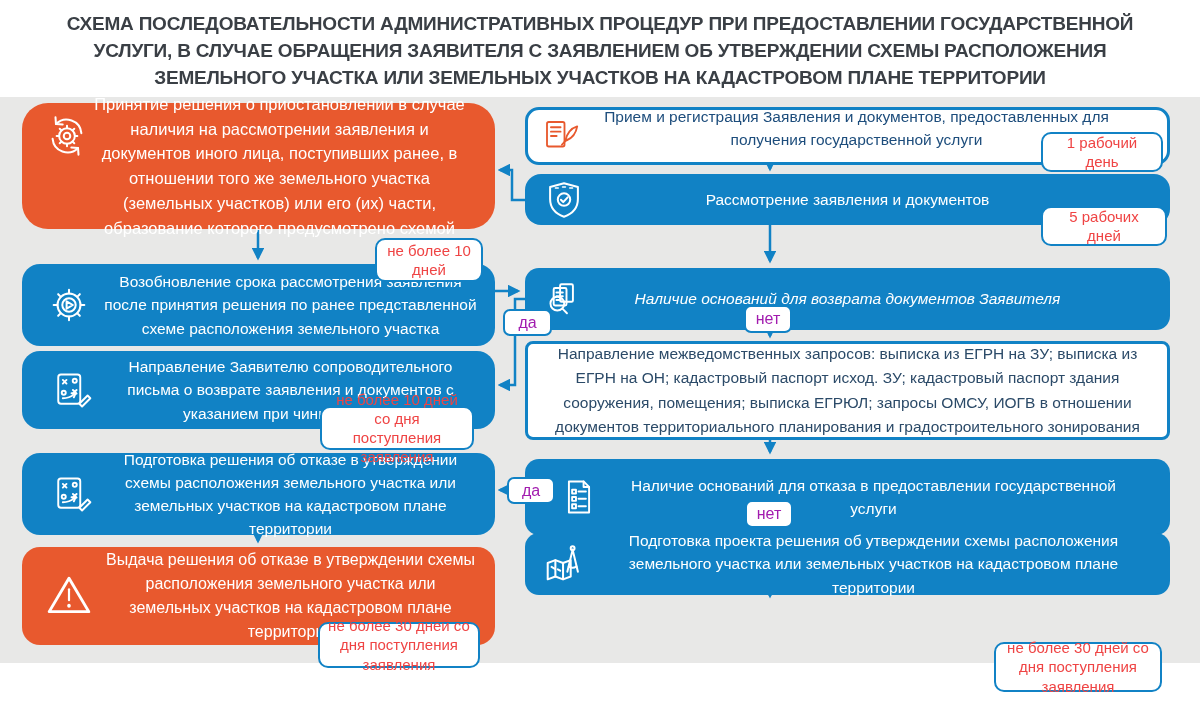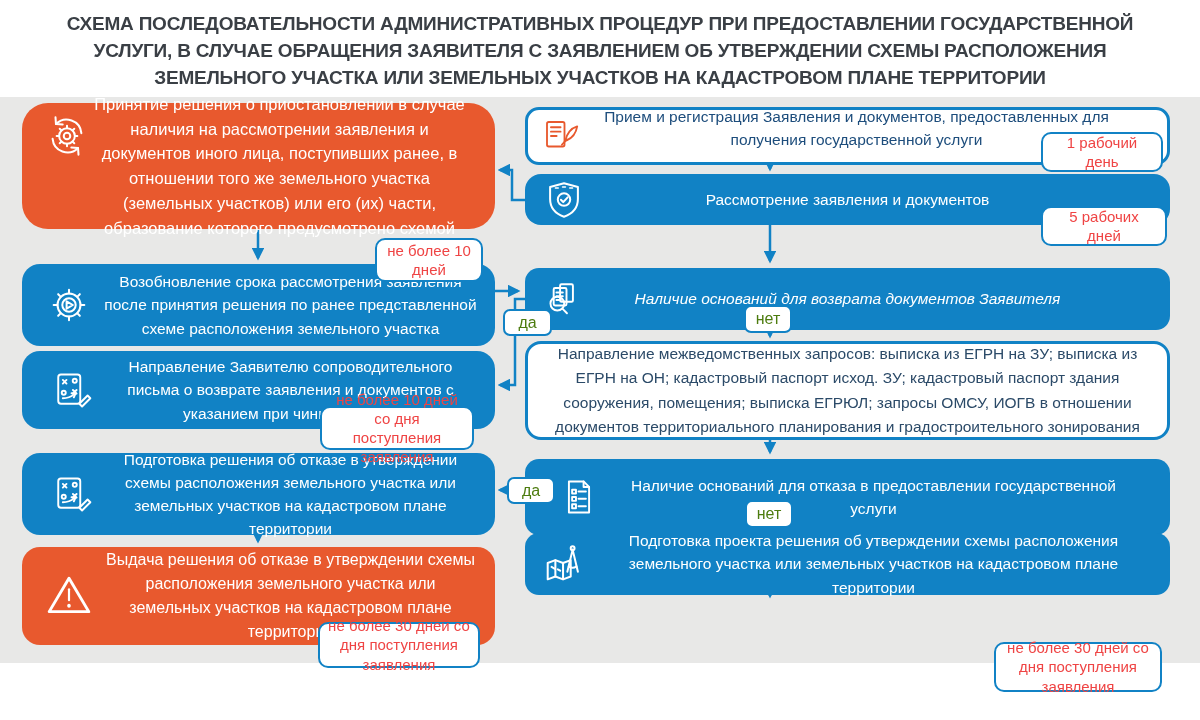--- a/index.html
+++ b/index.html
@@ -19,27 +19,27 @@
 
   #n-suspend { left:22px; top:103px; width:473px; height:126px; border-radius:26px; font-size:16.5px; line-height:1.5; padding:8px 20px 8px 62px; }
   #n-resume  { left:22px; top:264px; width:473px; height:82px;  border-radius:18px; font-size:15.5px; padding:6px 18px 6px 82px; }
   #n-retlet  { left:22px; top:351px; width:473px; height:78px;  border-radius:18px; font-size:15.5px; padding:6px 18px 6px 82px; }
   #n-refprep { left:22px; top:453px; width:473px; height:82px;  border-radius:18px; font-size:15.5px; padding:6px 18px 6px 82px; }
   #n-refiss  { left:22px; top:547px; width:473px; height:98px;  border-radius:18px; font-size:16px;   padding:6px 18px 6px 82px; }
 
   #n-receive { left:525px; top:107px; width:645px; height:58px; border-radius:14px; font-size:15.5px; color:#1d4d7c; font-weight:400; padding:4px 46px 20px 64px; }
   #n-review  { left:525px; top:174px; width:645px; height:51px; border-radius:16px; font-size:15.5px; padding:4px 90px; }
   #n-retchk  { left:525px; top:268px; width:645px; height:62px; border-radius:14px; font-size:15.5px; padding:4px 90px;font-style:italic; }
-  #n-requests{ left:525px; top:341px; width:645px; height:99px; border-radius:16px; font-size:15.5px; line-height:1.55; color:#2b4a68; padding:6px 22px; }
+  #n-requests{ left:525px; top:341px; width:645px; height:99px; border-radius:8px; font-size:15.5px; line-height:1.55; color:#2b4a68; padding:6px 22px; }
   #n-refchk  { left:525px; top:459px; width:645px; height:76px; border-radius:14px; font-size:15.5px; padding:4px 40px 4px 92px; }
   #n-apprep  { left:525px; top:533px; width:645px; height:62px; border-radius:14px; font-size:15.5px; padding:4px 40px 4px 92px; }
   #n-appiss  { left:525px; top:599px; width:645px; height:61px; border-radius:14px; font-size:15.5px; padding:4px 40px 4px 92px; }
 
   .chip { position:absolute; background:#ffffff; border:2px solid #1182C5; border-radius:7px;
-    display:flex; align-items:center; justify-content:center; color:#4d7c0f; font-size:16px; z-index:5; box-sizing:border-box; }
+    display:flex; align-items:center; justify-content:center; color:#a21caf; font-size:16px; z-index:5; box-sizing:border-box; }
   #chip-yes1 { left:503px; top:309px; width:49px; height:27px; }
   #chip-no1  { left:744px; top:305px; width:48px; height:28px; }
   #chip-yes2 { left:507px; top:477px; width:48px; height:27px; }
   #chip-no2  { left:745px; top:500px; width:48px; height:28px; }
 
   .badge { position:absolute; background:#ffffff; border:2.5px solid #1182C5; border-radius:10px;
     display:flex; align-items:center; justify-content:center; text-align:center; color:#ef4444;
     font-size:15px; line-height:1.28; z-index:6; box-sizing:border-box; padding:2px 8px; }
   #b-suspend { left:375px; top:226px; width:108px; height:44px;margin-top:12px; }
   #b-retlet  { left:320px; top:406px; width:154px; height:44px; }

